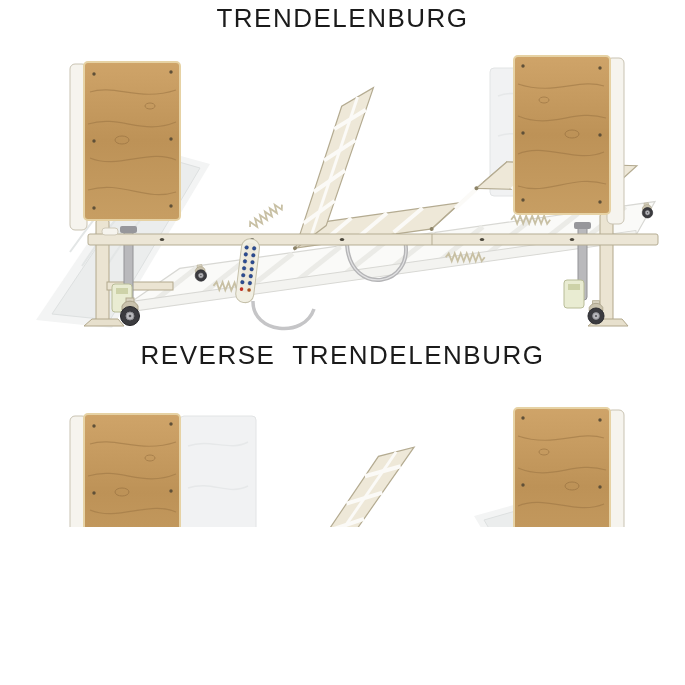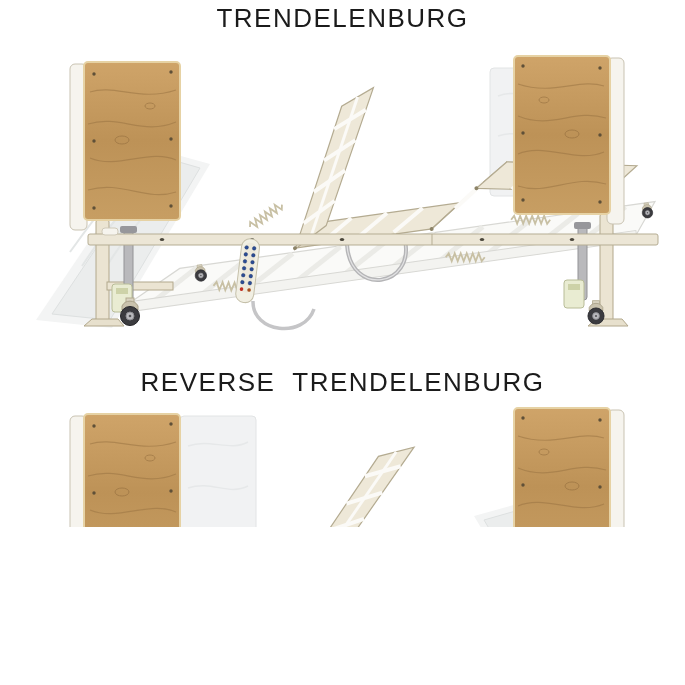--- a/index.html
+++ b/index.html
@@ -13,21 +13,21 @@
   .pos-title{
     position:absolute;left:0;right:0;
     text-align:center;
     font-size:26px;
     font-weight:500;
     letter-spacing:1.5px;
     color:#1b1b1b;
     white-space:pre;
   }
   .t1{top:3px;}
-  .t2{top:367px;}
+  .t2{top:340px;}
   .bed-fig{position:absolute;left:12px;width:660px;height:296px;margin:0;}
   .b1{top:36px;}
   .b2{top:388px;}
   svg{display:block;}
 </style>
 </head>
 <body>
 
 <div class="sheet">
 

